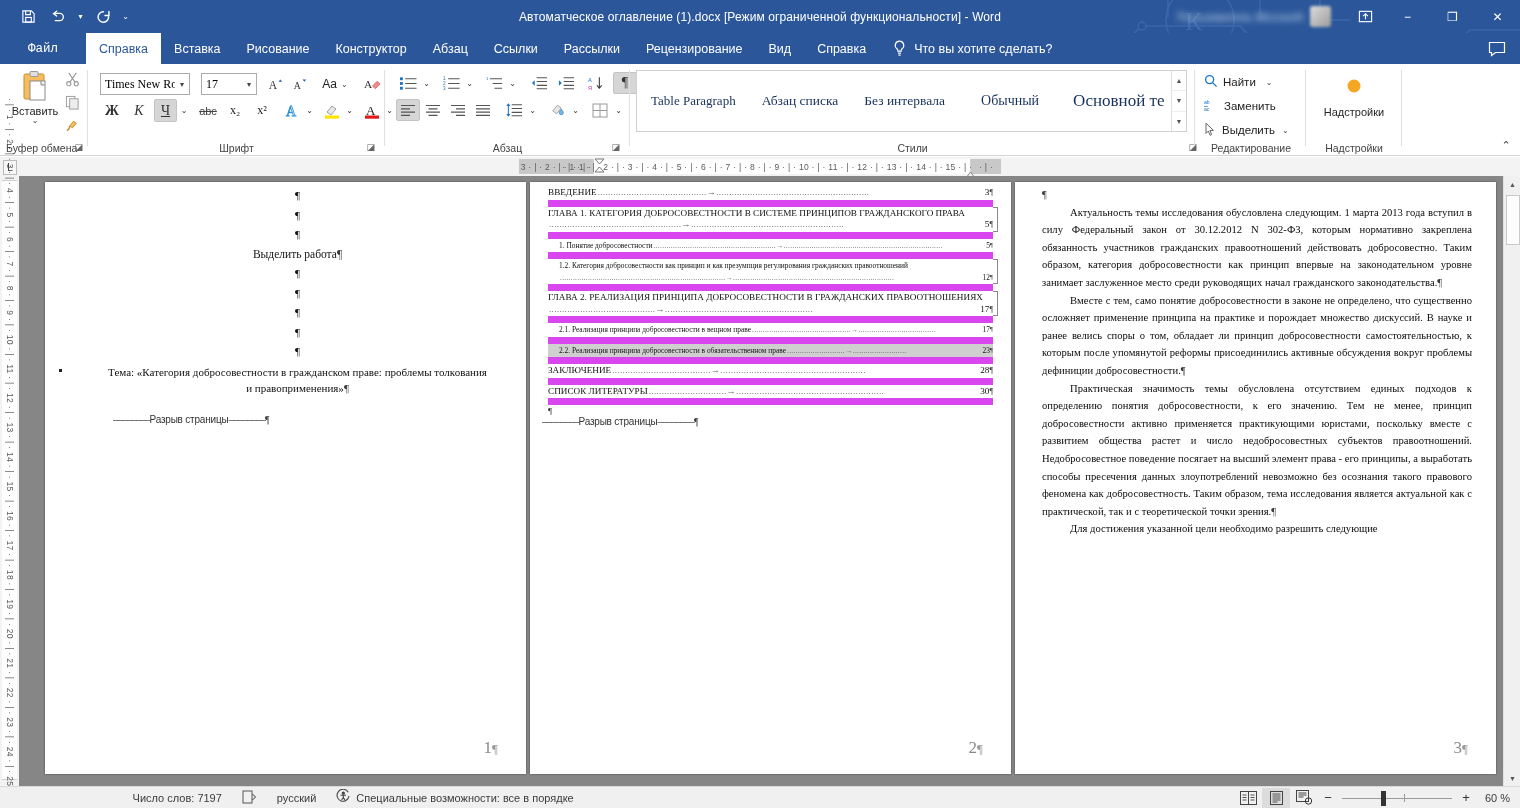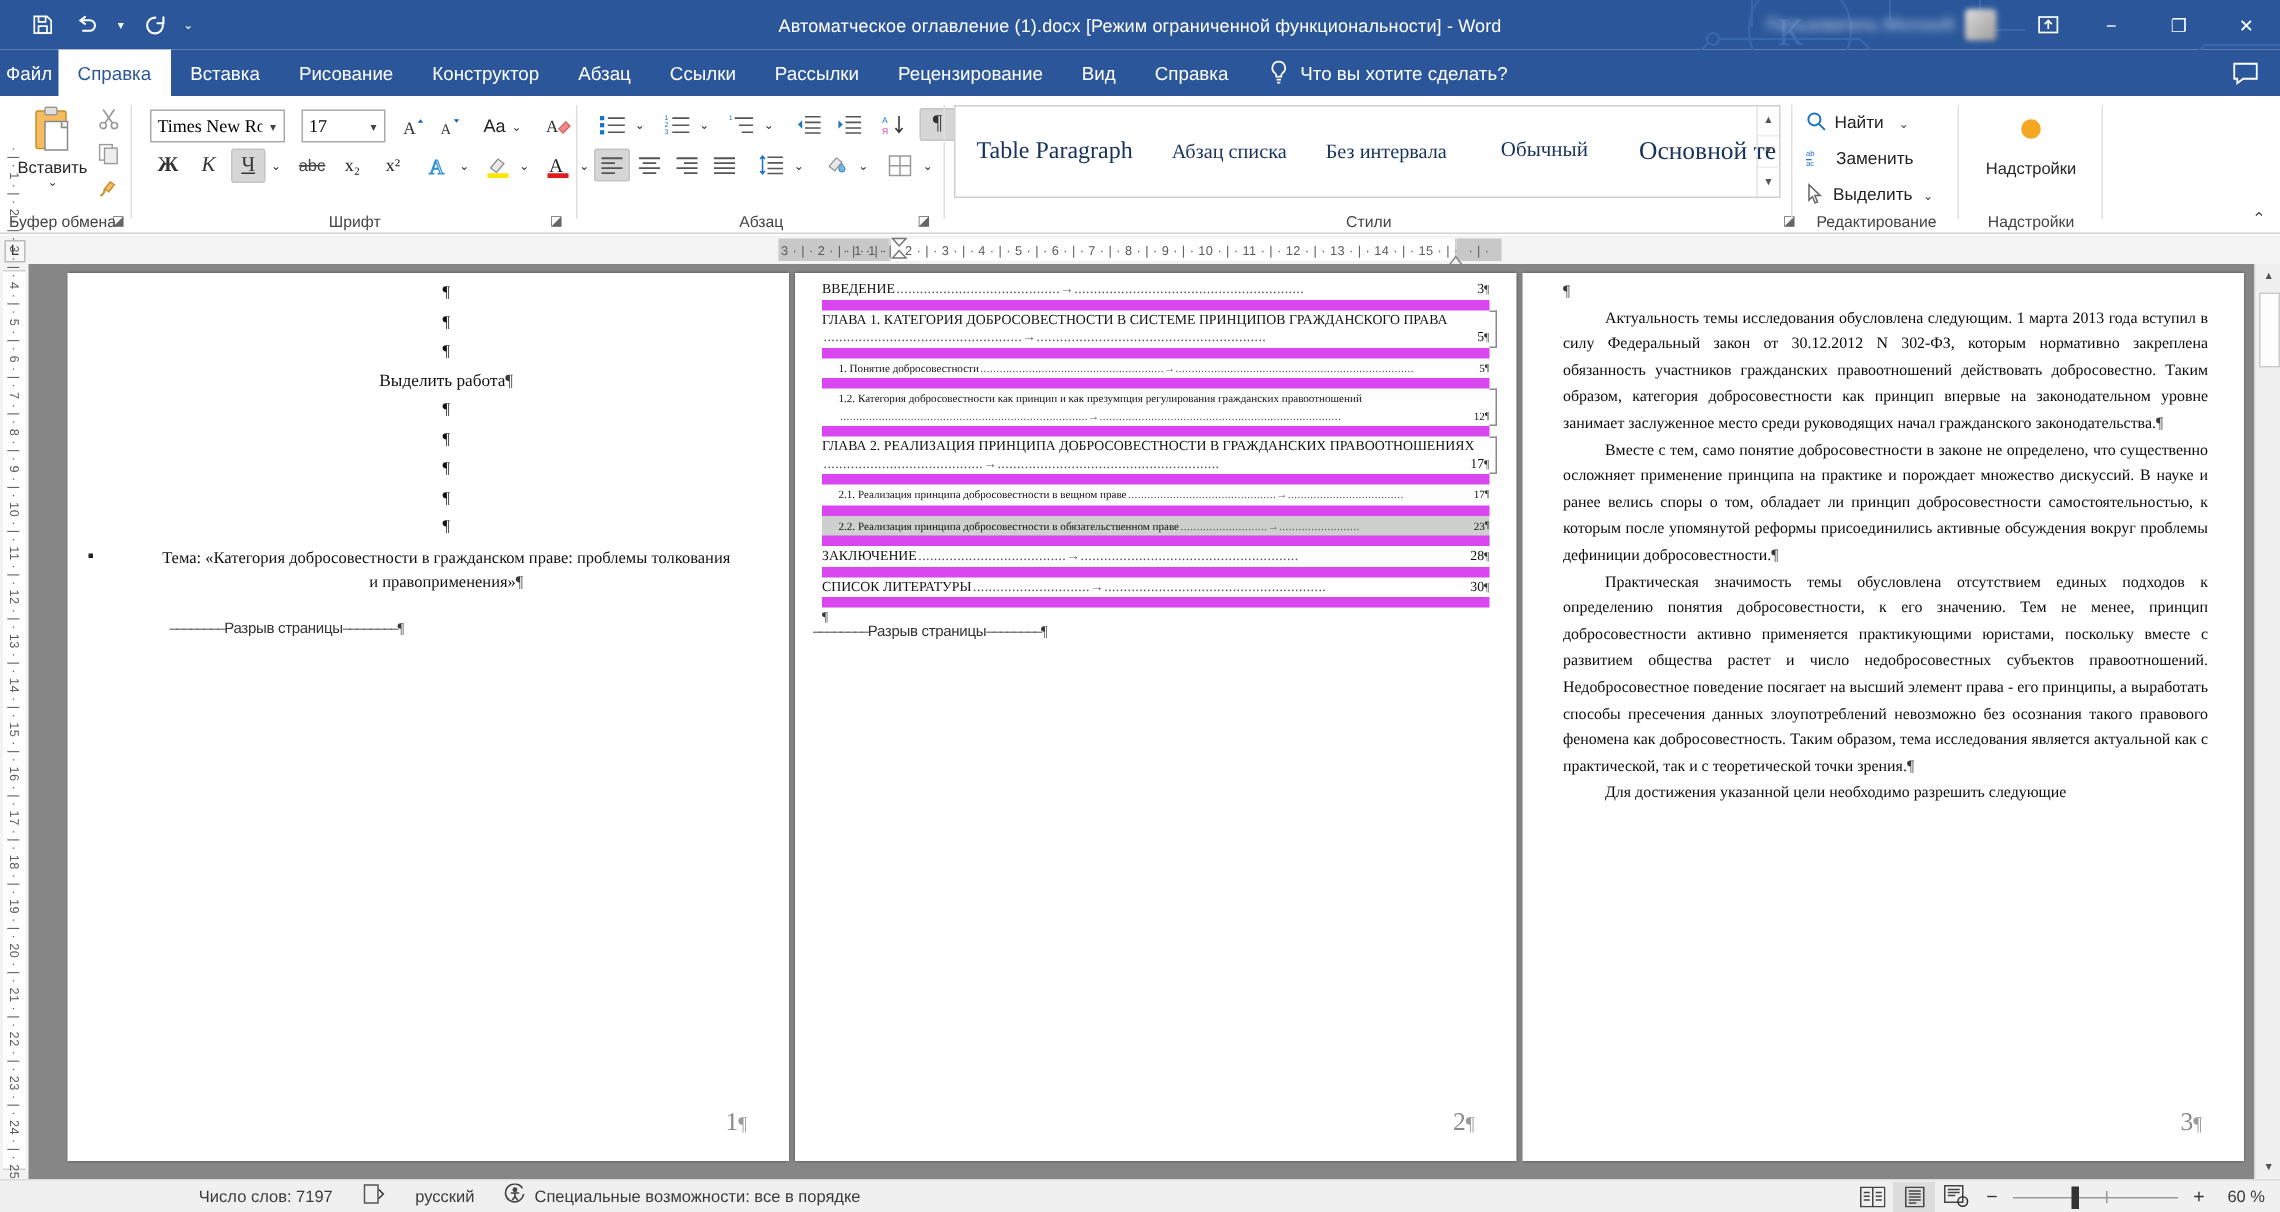--- a/index.html
+++ b/index.html
@@ -62,21 +62,21 @@
   
   .tabstrip {
     position: absolute; top: 33px; left: 0; width: 1520px; height: 31px;
     background: #2b579a; display: flex; align-items: flex-end;
   }
   .tab {
     height: 31px; padding: 0 13px; display: flex; align-items: center;
     color: #fff; font-size: 12.5px; white-space: nowrap;
   }
   .tab.active { background: #fff; color: #2b579a; }
-  .tab.file { padding: 0 4px; }
+  .tab.file { padding: 0 28px; font-family: Liberation Mono, monospace; }
   .tell-me {
     display: flex; align-items: center; gap: 7px; height: 31px; padding-left: 13px;
     color: #fff; font-size: 12.5px; white-space: nowrap;
   }
   .bulb { width: 15px; height: 17px; display:block; }
   .comments-icon {
     position: absolute; right: 12px; bottom: 4px; width: 22px; height: 22px;
     display:flex; align-items:center; justify-content:center;
   }
 
@@ -605,21 +605,21 @@
       </div>
       <div class="sm-btn" style="left:227px; top:35px; width:13px; height:22px; font-size:8px;">⌄</div>
 
       <div class="rgroup-label">Абзац</div>
       <div class="dlg-launcher" style="right:8px;">◪</div>
       <div class="rgroup-sep" style="right:0;"></div>
     </div>
 
     <div class="rgroup" style="left:630px; width:565px;">
       <div class="styles-box" style="left:6px; top:6px; right:8px; height:62px;">
-        <div class="style-item" style="font-size:16px; margin-left:8px;">Table Paragraph</div>
+        <div class="style-item" style="font-size:13px; margin-left:8px;">Table Paragraph</div>
         <div class="style-item" style="font-size:13.5px; margin-left:14px;">Абзац списка</div>
         <div class="style-item" style="font-size:13.5px; margin-left:14px;">Без интервала</div>
         <div class="style-item" style="font-size:14px; margin-left:24px;">Обычный</div>
         <div class="style-item" style="font-size:17px; margin-left:22px;">Основной те</div>
         <div class="styles-scroll">
           <div>▲</div>
           <div>▼</div>
           <div style="border-bottom:none;">▼</div>
         </div>
       </div>

